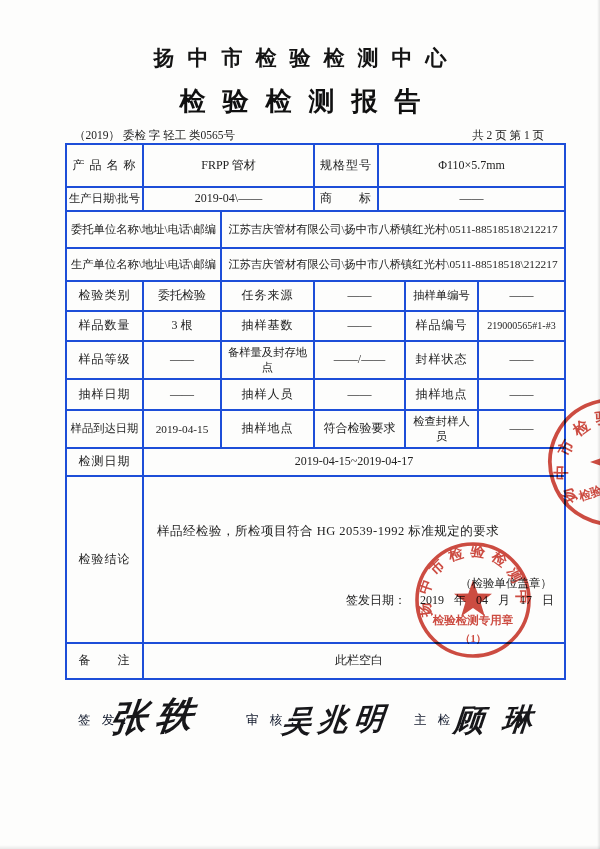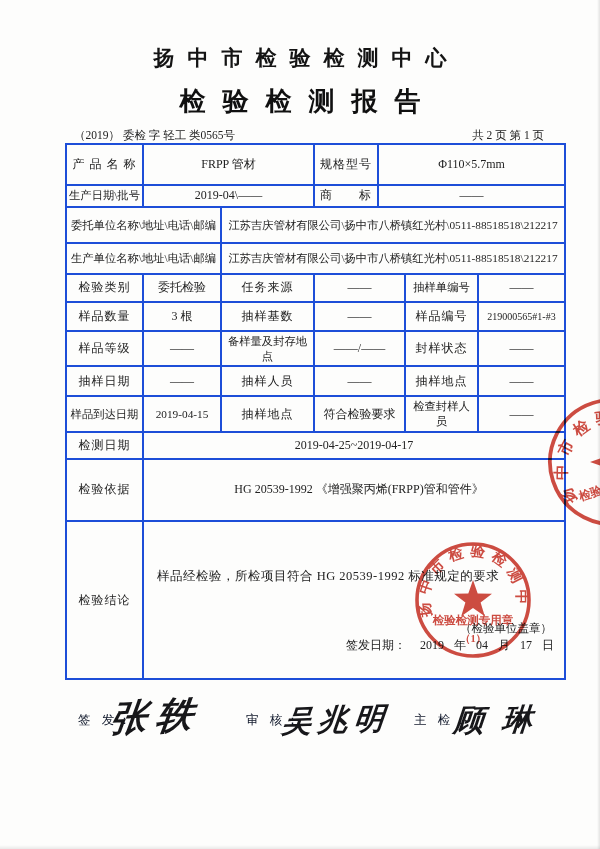--- a/index.html
+++ b/index.html
@@ -128,35 +128,35 @@
     <tr style="height:29px">
       <td class="small">样品到达日期</td>
       <td class="small">2019-04-15</td>
       <td class="lbl">抽样地点</td>
       <td colspan="2">符合检验要求</td>
       <td class="small">检查封样人员</td>
       <td>——</td>
     </tr>
     <tr style="height:26px">
       <td class="lbl">检测日期</td>
-      <td colspan="6">2019-04-25~2019-04-17</td>
-    </tr>
-    <tr style="height:60px">
-      <td class="lbl">检验依据</td>
-      <td colspan="6" class="leftal" style="padding-left:12px">HG 20539-1992 《增强聚丙烯(FRPP)管和管件》</td>
+      <td colspan="6">2019-04-15~2019-04-17</td>
     </tr>
     <tr style="height:152px">
       <td class="lbl">检验结论</td>
       <td colspan="6" class="rel">
         <div class="concl-text">样品经检验，所检项目符合 HG 20539-1992 标准规定的要求</div>
         <div class="seal-note">（检验单位盖章）</div>
         <div class="issue-line">
           <span class="lblp">签发日期：</span><span>2019 年 04 月 17 日</span>
         </div>
       </td>
+    </tr>
+    <tr style="height:33px">
+      <td class="lbl">备　　注</td>
+      <td colspan="6" class="leftal" style="padding-left:12px">此栏空白</td>
     </tr>
   </tbody>
     </table>
 
   <span class="sig-label" style="left:78px; top:712px;">签 发：</span>
   <span class="handwriting hw1">张轶</span>
   <span class="sig-label" style="left:246px; top:712px;">审 核：</span>
   <span class="handwriting hw2">吴兆明</span>
   <span class="sig-label" style="left:414px; top:712px;">主 检：</span>
   <span class="handwriting hw3">顾琳</span>

